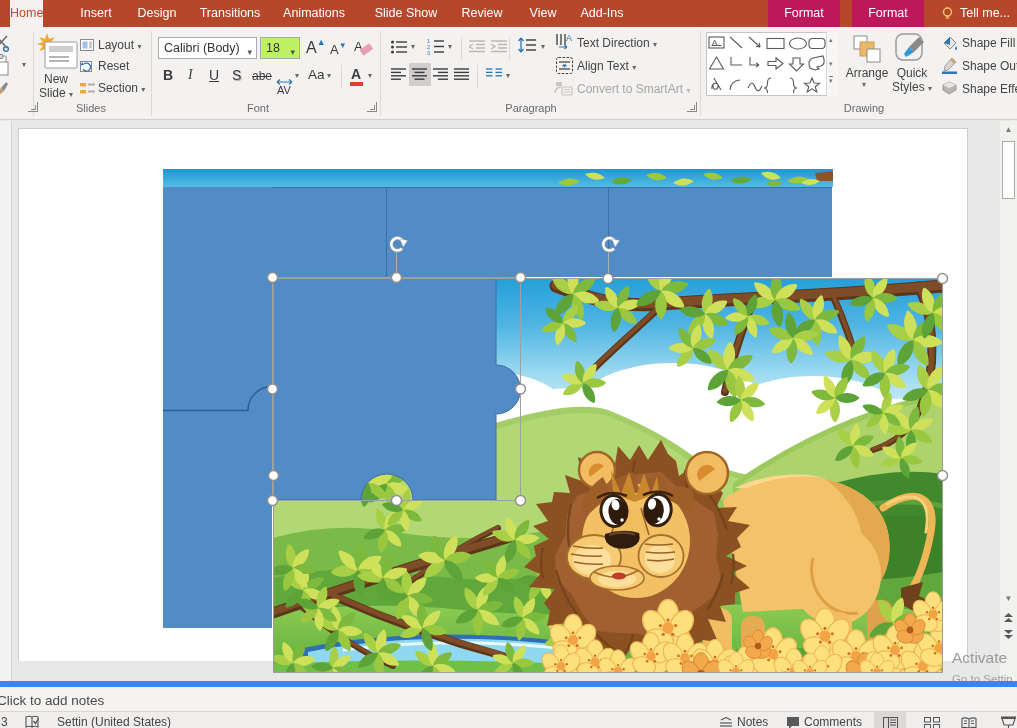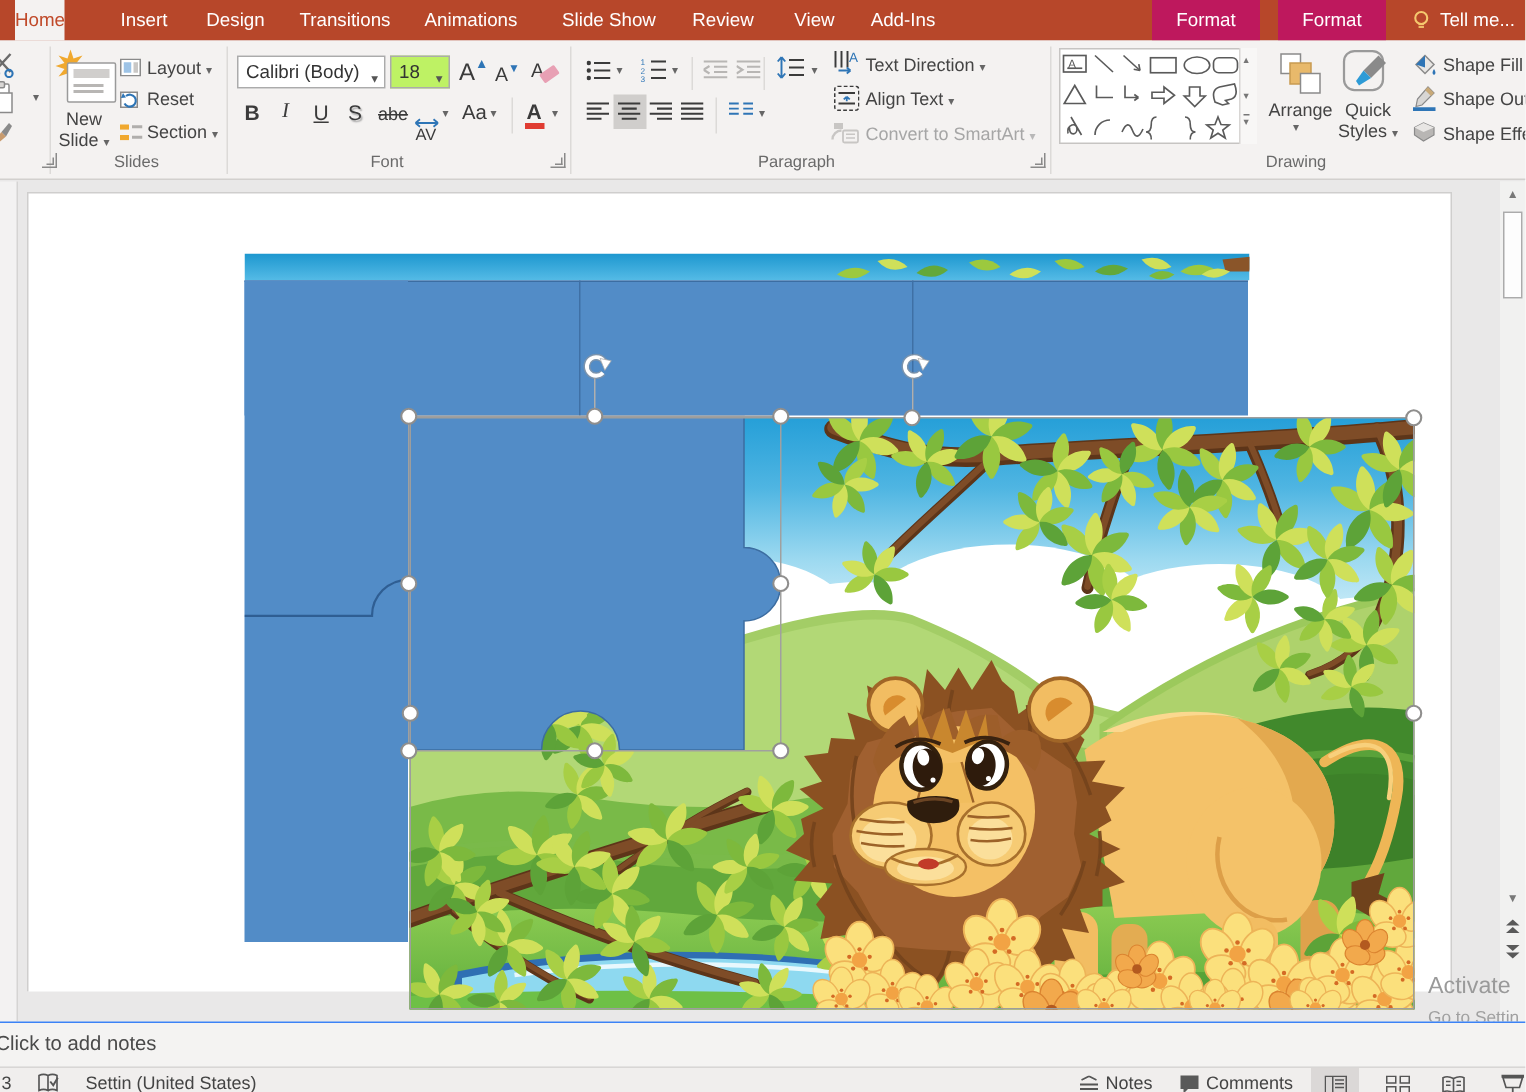--- a/index.html
+++ b/index.html
@@ -14,21 +14,21 @@
 #ribbon{position:absolute;left:0;top:27px;width:1017px;height:93px;background:#f4f2f1;border-bottom:1px solid #d2d0ce;}
 .gsep{position:absolute;top:31px;height:85px;width:1px;background:#dcdad8;}
 .glabel{position:absolute;top:76px;font-size:11px;color:#6a6a6a;text-align:center;}
 .rtext{font-size:12px;color:#444;}
 .dd{color:#666;font-size:8px;}
 #thumbs{position:absolute;left:0;top:121px;width:12px;height:560px;background:#f3f2f2;border-right:1px solid #d5d4d3;}
 #slide{position:absolute;left:18px;top:128px;width:950px;height:533px;background:#fff;border:1px solid #cfcecd;border-bottom:none;}
 
 #vscroll{position:absolute;left:1000px;top:121px;width:17px;height:560px;background:#f1f1f0;}
 
-#notes{position:absolute;left:0;top:681px;width:1017px;height:30px;background:#f4f3f2;border-top:1px solid #3b82f6;}
+#notes{position:absolute;left:0;top:681px;width:1017px;height:30px;background:#f4f3f2;border-top:6px solid #3b82f6;}
 #status{position:absolute;left:0;top:711px;width:1017px;height:17px;background:#f0eeed;border-top:1px solid #d8d6d5;font-size:12px;color:#444;}
 </style></head>
 <body>
 <div id="app">
 
 <div id="tabbar">
  <div class="tab sel" style="left:10px;width:33px;">Home</div>
  <div class="tab" style="left:70px;width:52px;">Insert</div>
  <div class="tab" style="left:128px;width:58px;">Design</div>
  <div class="tab" style="left:192px;width:76px;">Transitions</div>

